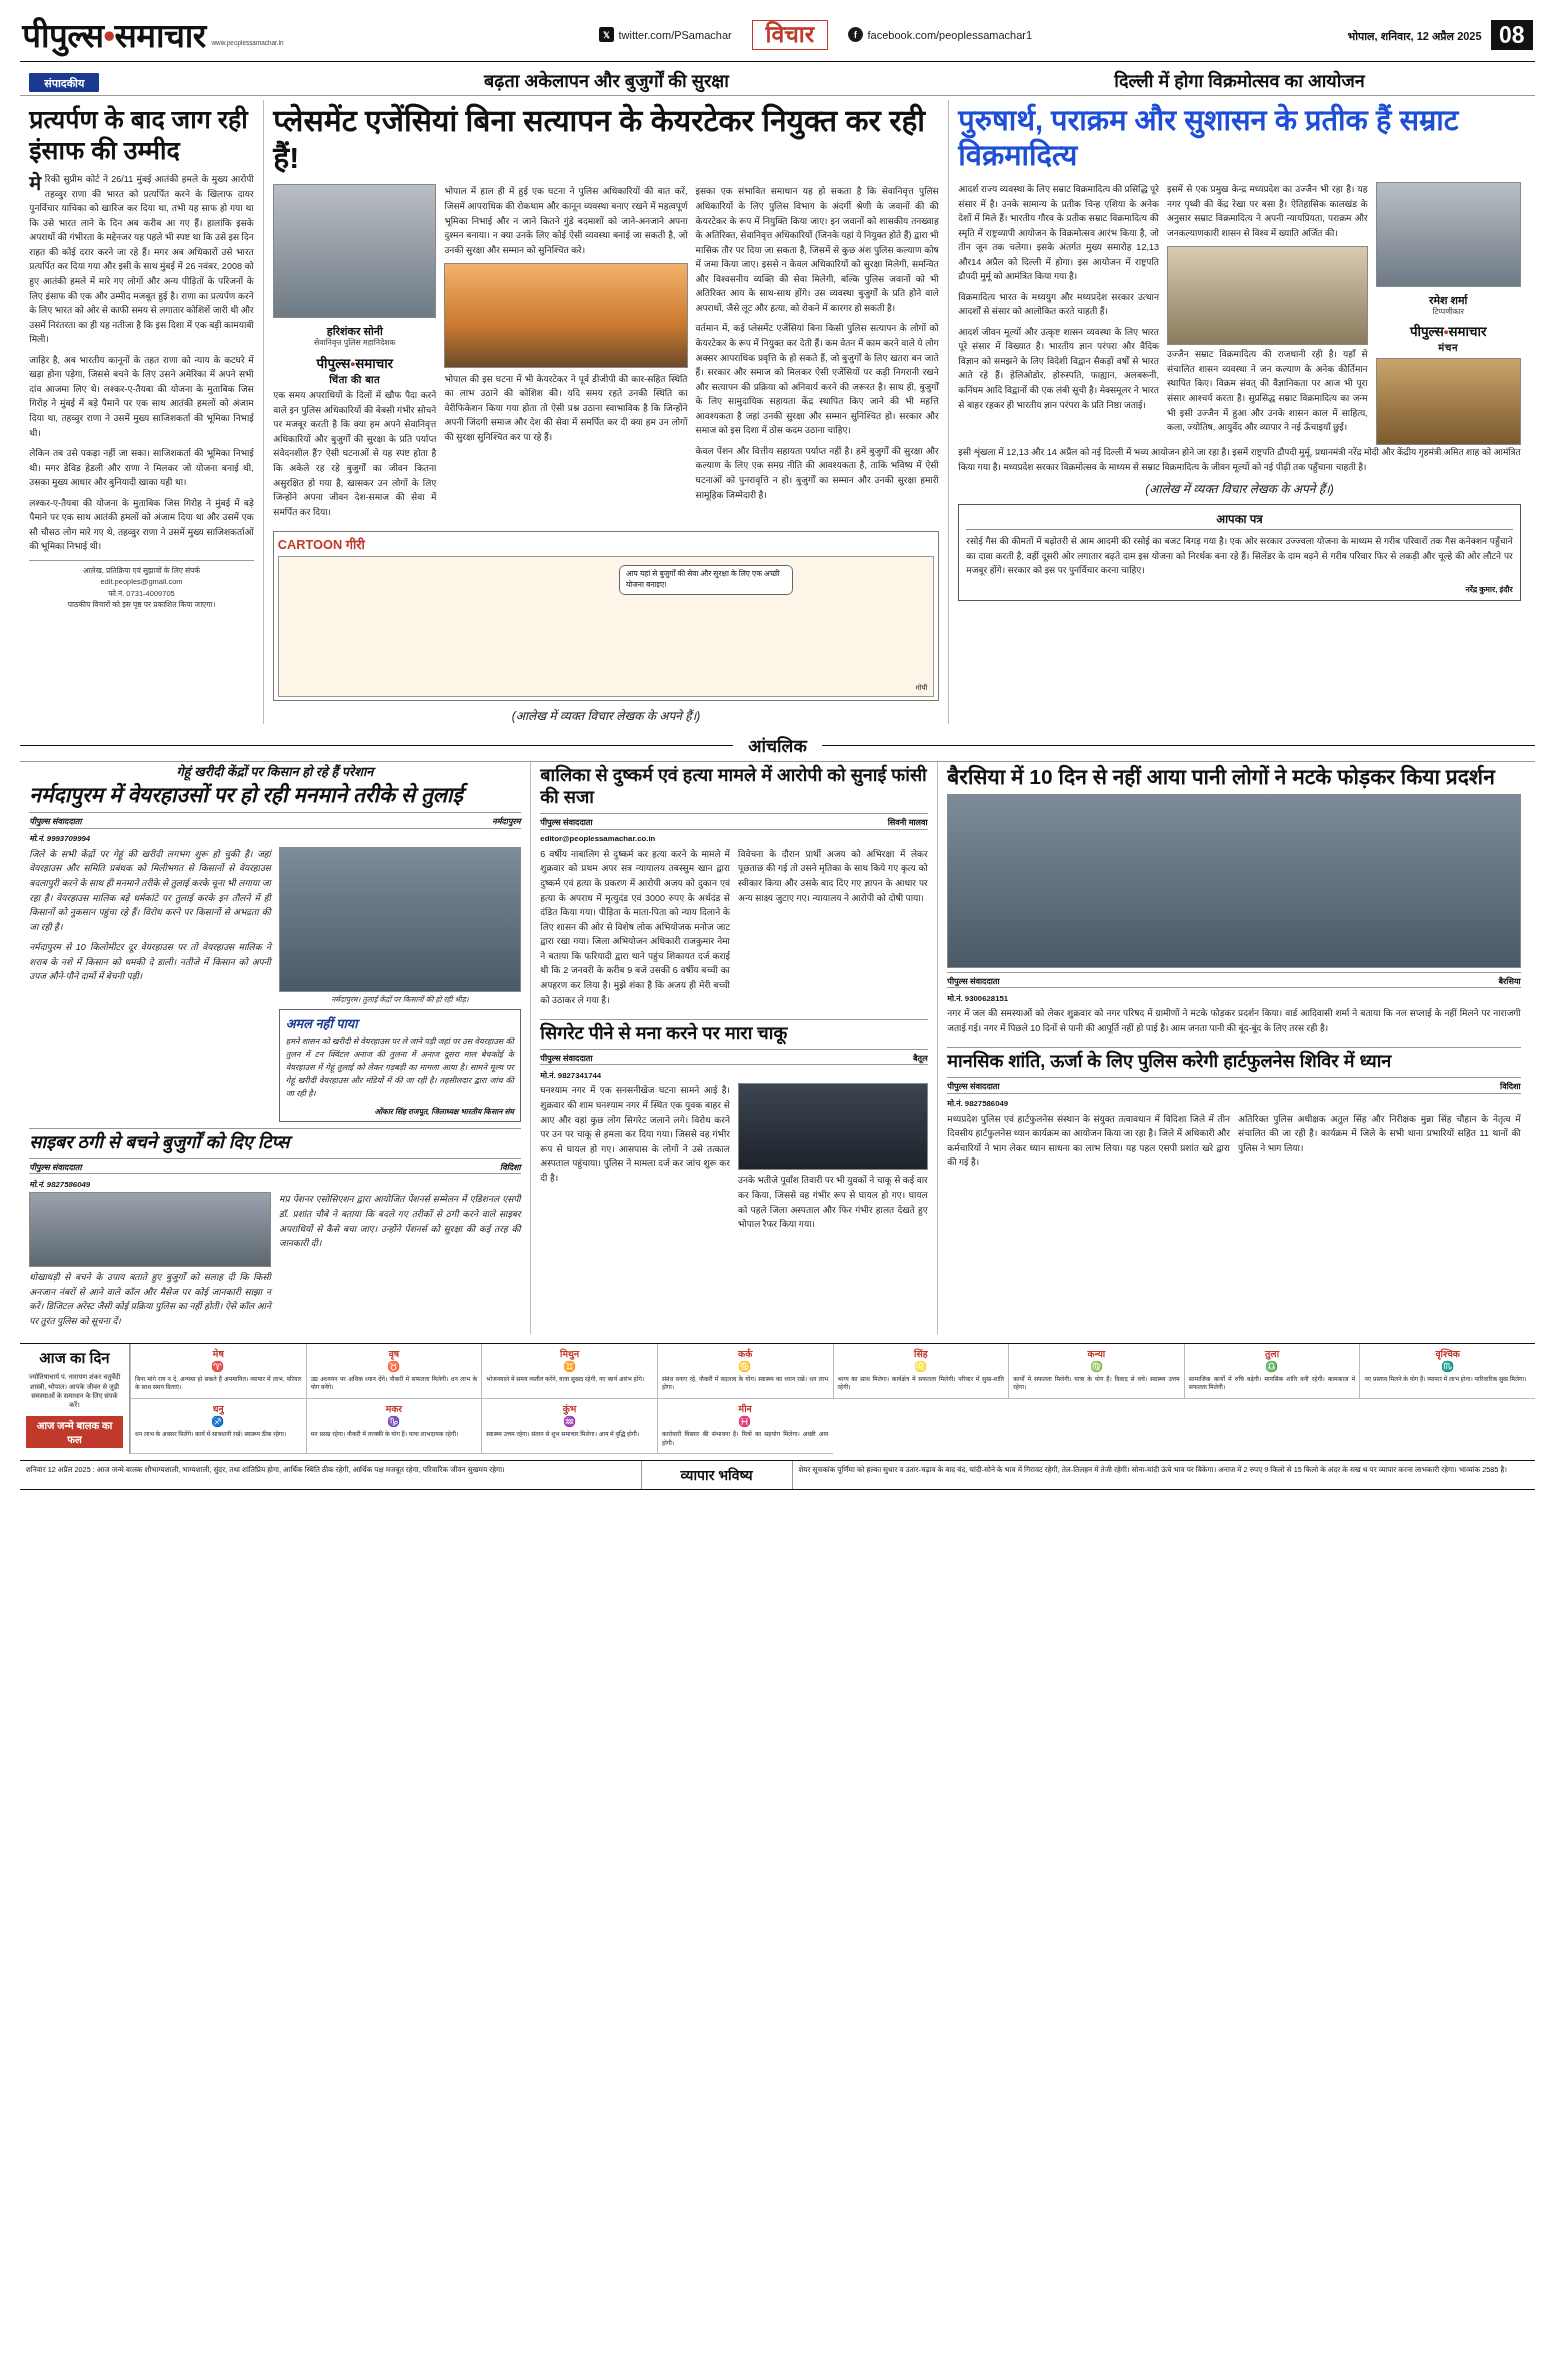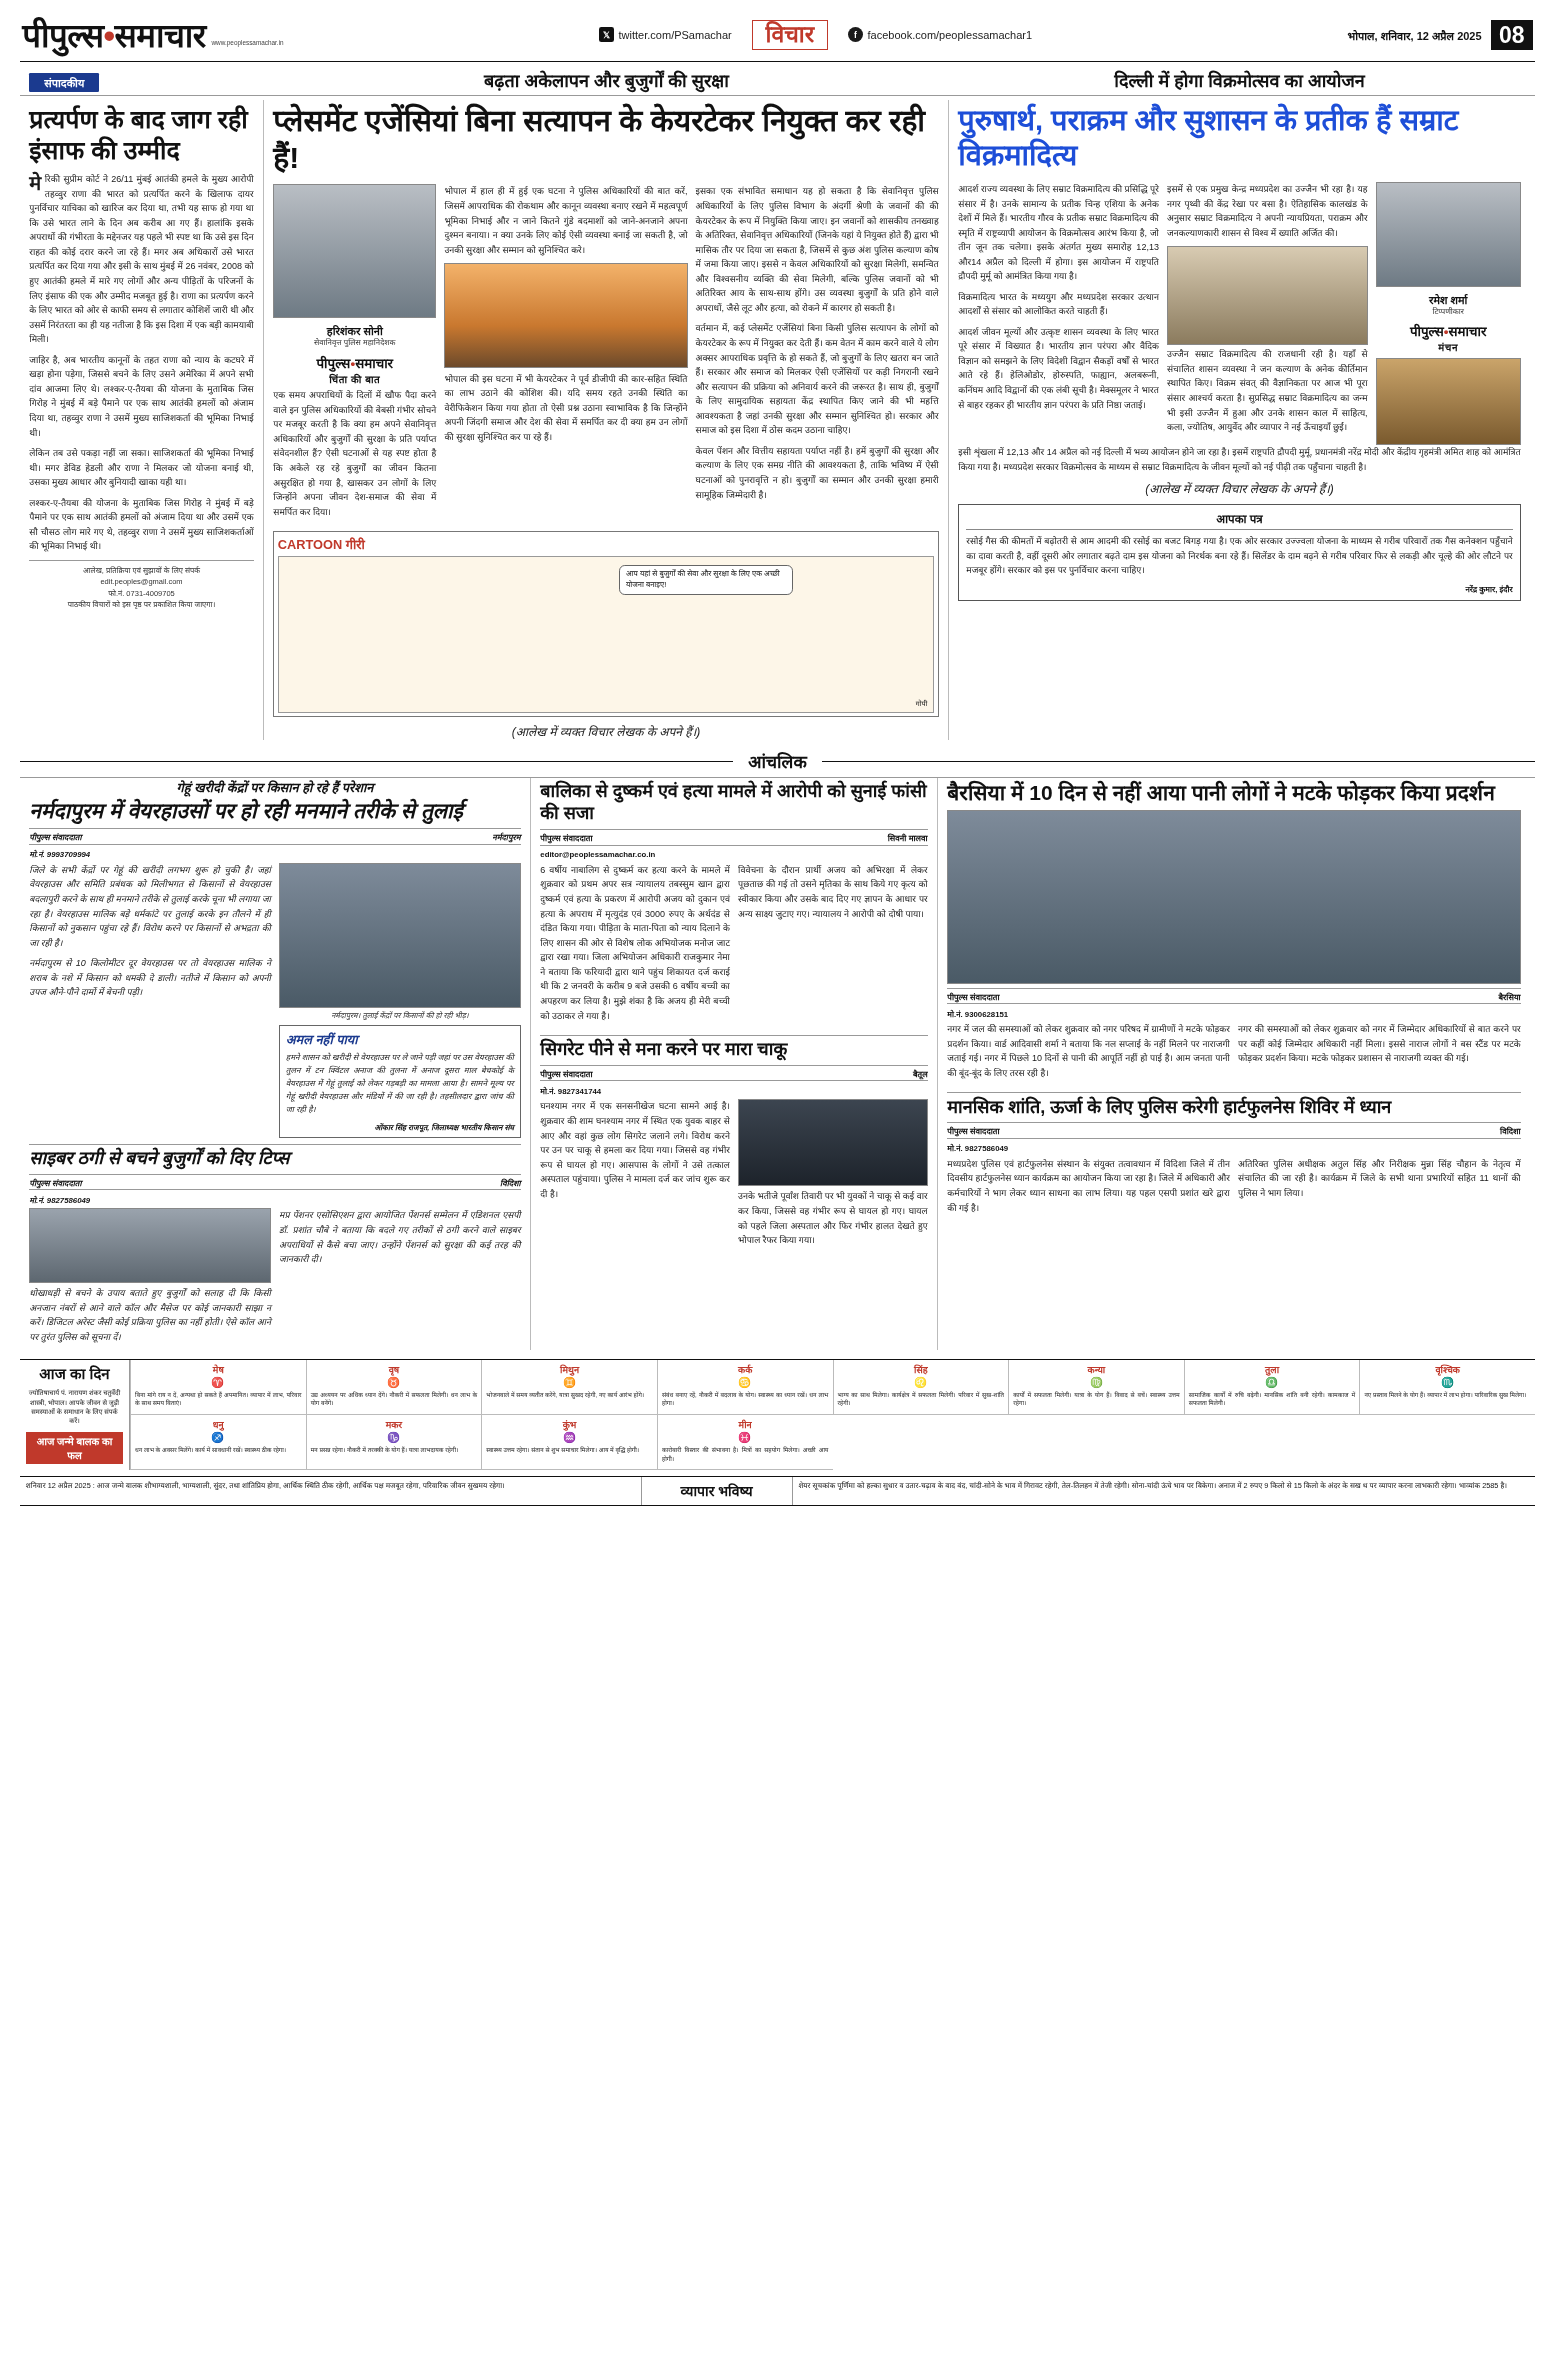--- a/index.html
+++ b/index.html
@@ -219,21 +219,21 @@
 
         <div class="sub">
           <p class="body">इसका एक संभावित समाधान यह हो सकता है कि सेवानिवृत्त पुलिस अधिकारियों के लिए पुलिस विभाग के अंदर्गी श्रेणी के जवानों की की केयरटेकर के रूप में नियुक्ति किया जाए। इन जवानों को शासकीय तनख्वाह के अतिरिक्त, सेवानिवृत्त अधिकारियों (जिनके यहां ये नियुक्त होते हैं) द्वारा भी मासिक तौर पर दिया जा सकता है, जिसमें से कुछ अंश पुलिस कल्याण कोष में जमा किया जाए। इससे न केवल अधिकारियों को सुरक्षा मिलेगी, समन्वित और विश्वसनीय व्यक्ति की सेवा मिलेगी, बल्कि पुलिस जवानों को भी अतिरिक्त आय के साथ-साथ होंगे। उस व्यवस्था बुजुर्गों के प्रति होने वाले अपराधों, जैसे लूट और हत्या, को रोकने में कारगर हो सकती है।</p>
           <p class="body">वर्तमान में, कई प्लेसमेंट एजेंसियां बिना किसी पुलिस सत्यापन के लोगों को केयरटेकर के रूप में नियुक्त कर देती हैं। कम वेतन में काम करने वाले ये लोग अक्सर आपराधिक प्रवृत्ति के हो सकते हैं, जो बुजुर्गों के लिए खतरा बन जाते हैं। सरकार और समाज को मिलकर ऐसी एजेंसियों पर कड़ी निगरानी रखने और सत्यापन की प्रक्रिया को अनिवार्य करने की जरूरत है। साथ ही, बुजुर्गों के लिए सामुदायिक सहायता केंद्र स्थापित किए जाने की भी महत्ति आवश्यकता है जहां उनकी सुरक्षा और सम्मान सुनिश्चित हो। सरकार और समाज को इस दिशा में ठोस कदम उठाना चाहिए।</p>
           <p class="body">केवल पेंशन और वित्तीय सहायता पर्याप्त नहीं है। हमें बुजुर्गों की सुरक्षा और कल्याण के लिए एक समग्र नीति की आवश्यकता है, ताकि भविष्य में ऐसी घटनाओं को पुनरावृत्ति न हो। बुजुर्गों का सम्मान और उनकी सुरक्षा हमारी सामूहिक जिम्मेदारी है।</p>
         </div>
       </div>
 
       <div class="cartoon-box">
         <div class="cartoon-title">CARTOON गीरी</div>
-        <div class="imgph cartoon" style="height:157px;border:0.6px solid #999;margin-top:2.3px;position:relative">
+        <div class="imgph cartoon" style="height:141px;border:0.6px solid #999;margin-top:2.3px;position:relative">
           <div style="position:absolute;left:52%;top:8.1px;font-size:7.5px;border:0.6px solid #666;border-radius:5.8px;padding:3.5px 5.8px;background:#fff;max-width:174px;line-height:1.4">आप यहां से बुजुर्गों की सेवा और सुरक्षा के लिए एक अच्छी योजना बनाइए!</div>
           <div style="position:absolute;right:5.8px;bottom:3.5px;font-size:7px">गोपी</div>
         </div>
       </div>
       <div class="italic-note">(आलेख में व्यक्त विचार लेखक के अपने हैं।)</div>
     </div>
 
     <div class="col c3">
       <h1 class="lead3">पुरुषार्थ, पराक्रम और सुशासन के प्रतीक हैं सम्राट विक्रमादित्य</h1>
 
@@ -366,23 +366,20 @@
       <div class="imgph crowd" style="height:174px;border:0.6px solid #888;margin:3.5px 0"></div>
       <div class="byline-row">
         <span class="byline">पीपुल्स संवाददाता</span>
         <span class="byline">बैरसिया</span>
       </div>
       <div class="mob mb6">मो.नं. 9300628151</div>
       <div class="colwrap2">
         <div class="sub">
           <p class="body">नगर में जल की समस्याओं को लेकर शुक्रवार को नगर परिषद में ग्रामीणों ने मटके फोड़कर प्रदर्शन किया। वार्ड आदिवासी शर्मा ने बताया कि नल सप्लाई के नहीं मिलने पर नाराजगी जताई गई। नगर में पिछले 10 दिनों से पानी की आपूर्ति नहीं हो पाई है। आम जनता पानी की बूंद-बूंद के लिए तरस रही है।</p>
         </div>
-        <div class="sub">
-          <p class="body">नगर की समस्याओं को लेकर शुक्रवार को नगर में जिम्मेदार अधिकारियों से बात करने पर पर कहीं कोई जिम्मेदार अधिकारी नहीं मिला। इससे नाराज लोगों ने बस स्टैंड पर मटके फोड़कर प्रदर्शन किया। मटके फोड़कर प्रशासन से नाराजगी व्यक्त की गई।</p>
-        </div>
       </div>
 
       <div class="rule-thin mt10"></div>
       <h2 class="hs">मानसिक शांति, ऊर्जा के लिए पुलिस करेगी हार्टफुलनेस शिविर में ध्यान</h2>
       <div class="byline-row">
         <span class="byline">पीपुल्स संवाददाता</span>
         <span class="byline">विदिशा</span>
       </div>
       <div class="mob mb6">मो.नं. 9827586049</div>
       <div class="colwrap2">

